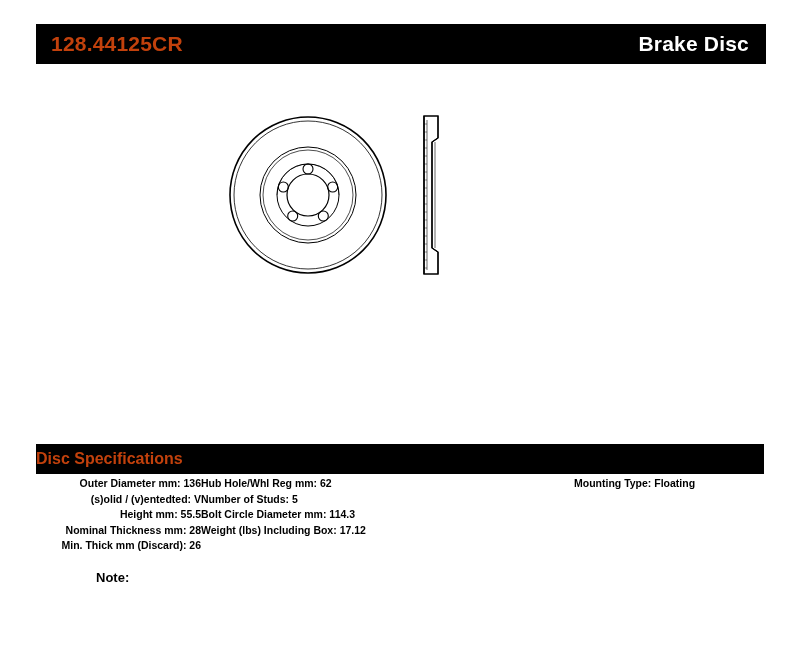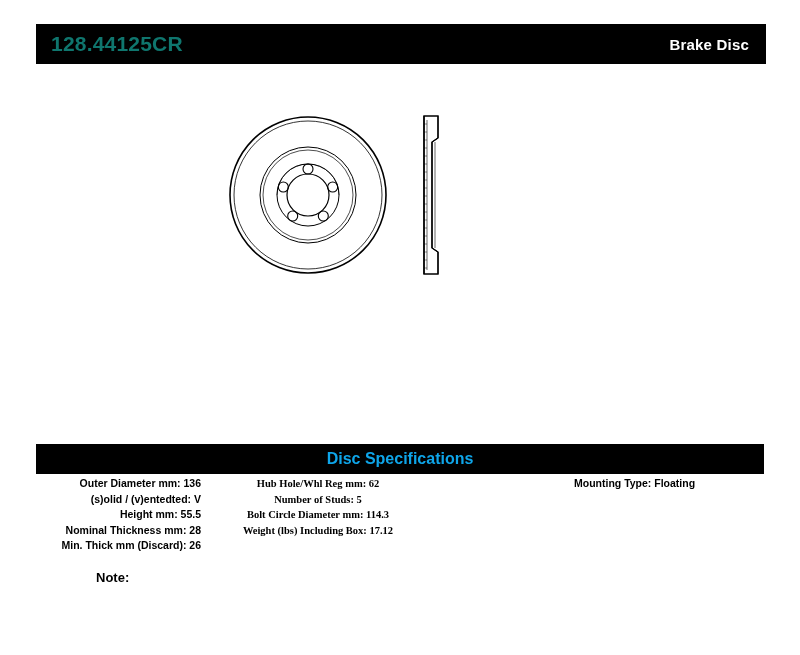--- a/index.html
+++ b/index.html
@@ -24,33 +24,33 @@
     width: 728px;
     height: 38px;
     background: #000000;
     border: 1px solid #000000;
   }
   .header-part-number {
     position: absolute;
     left: 14px;
     top: 50%;
     transform: translateY(-50%);
-    color: #0f766e;
+    color: #c2410c;
     font-size: 21px;
     font-weight: bold;
     letter-spacing: 0.2px;
     white-space: nowrap;
   }
   .header-title {
     position: absolute;
     right: 16px;
     top: 50%;
     transform: translateY(-50%);
     color: #ffffff;
-    font-size: 15px;
+    font-size: 21px;
     font-weight: bold;
     letter-spacing: 0.2px;
     white-space: nowrap;
   }
 
   
   .drawing {
     position: absolute;
     left: 180px;
     top: 90px;
@@ -66,22 +66,21 @@
     width: 728px;
     height: 30px;
     background: #000000;
   }
   .specs-bar-label {
     position: absolute;
     left: 0;
     right: 0;
     top: 50%;
     transform: translateY(-50%);
-    text-align: center;
-    color: #0ea5e9;
+    color: #c2410c;
     font-size: 16px;
     font-weight: bold;
   }
 
   
   .specs-wrap {
     position: absolute;
     left: 36px;
     top: 476px;
     width: 728px;
@@ -92,23 +91,22 @@
     display: flex;
     align-items: flex-start;
   }
   .col-left {
     width: 165px;
     text-align: right;
     padding-right: 0px;
   }
   .col-mid {
     flex: 1;
-    text-align: center;
+    text-align: left;
     padding-right: 132px;
-    font-family: Liberation Serif, serif;
   }
   .col-right {
     width: 190px;
     text-align: left;
     padding-left: 7px;
   }
   .spec-line {
     line-height: 15.6px;
     white-space: nowrap;
   }

